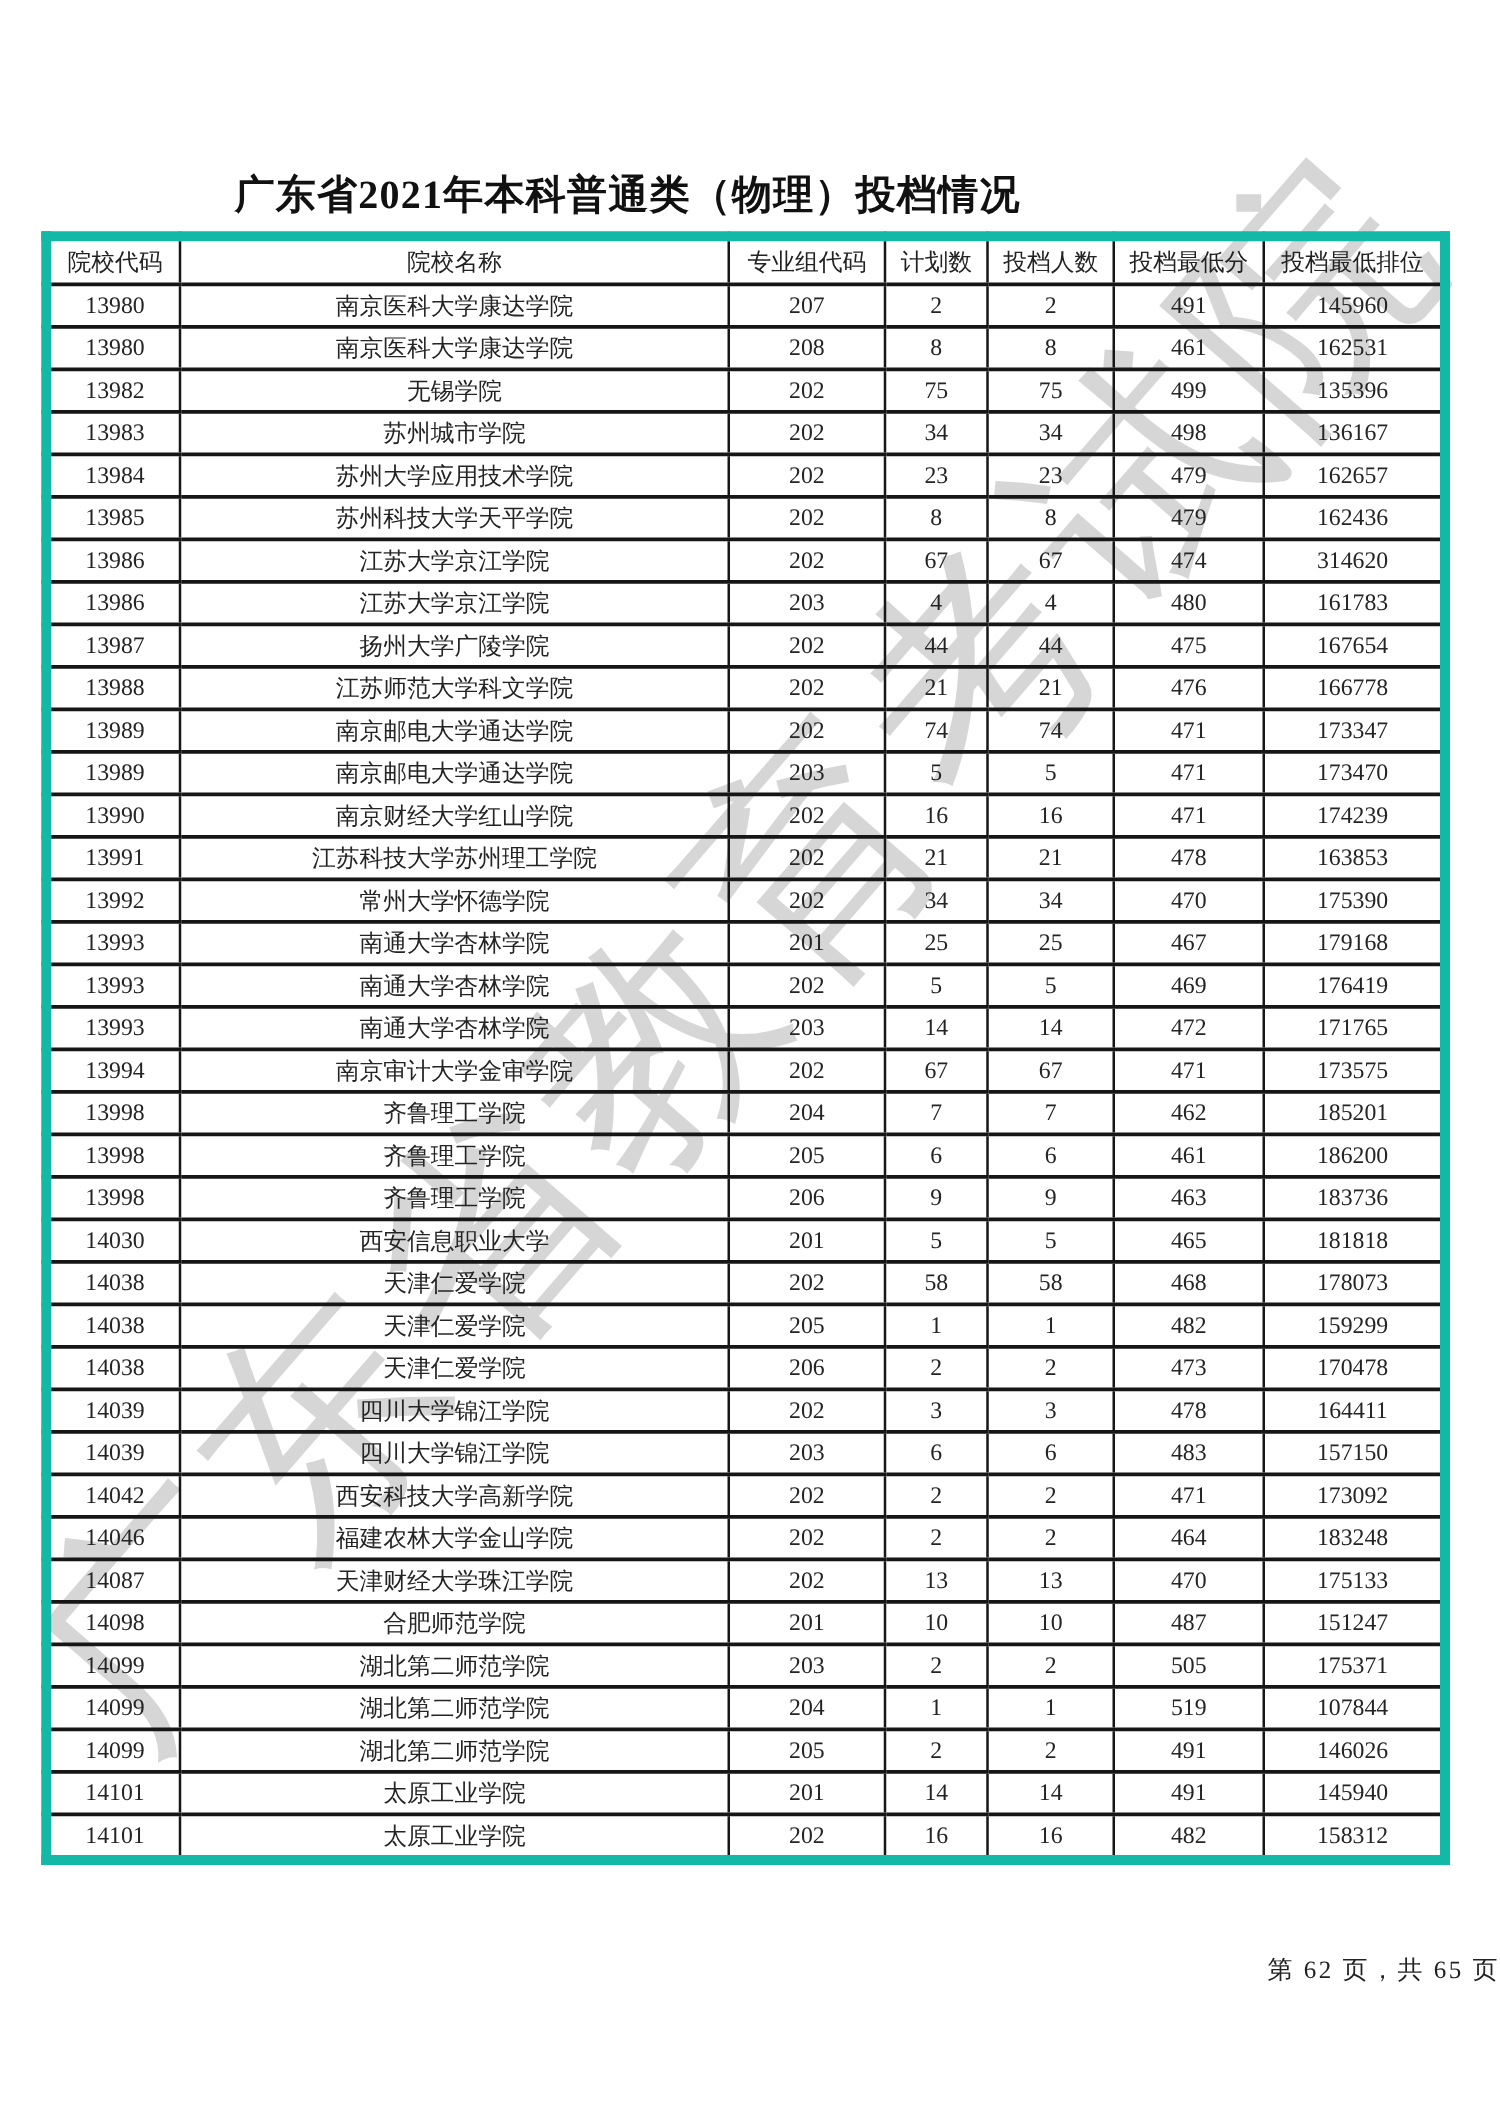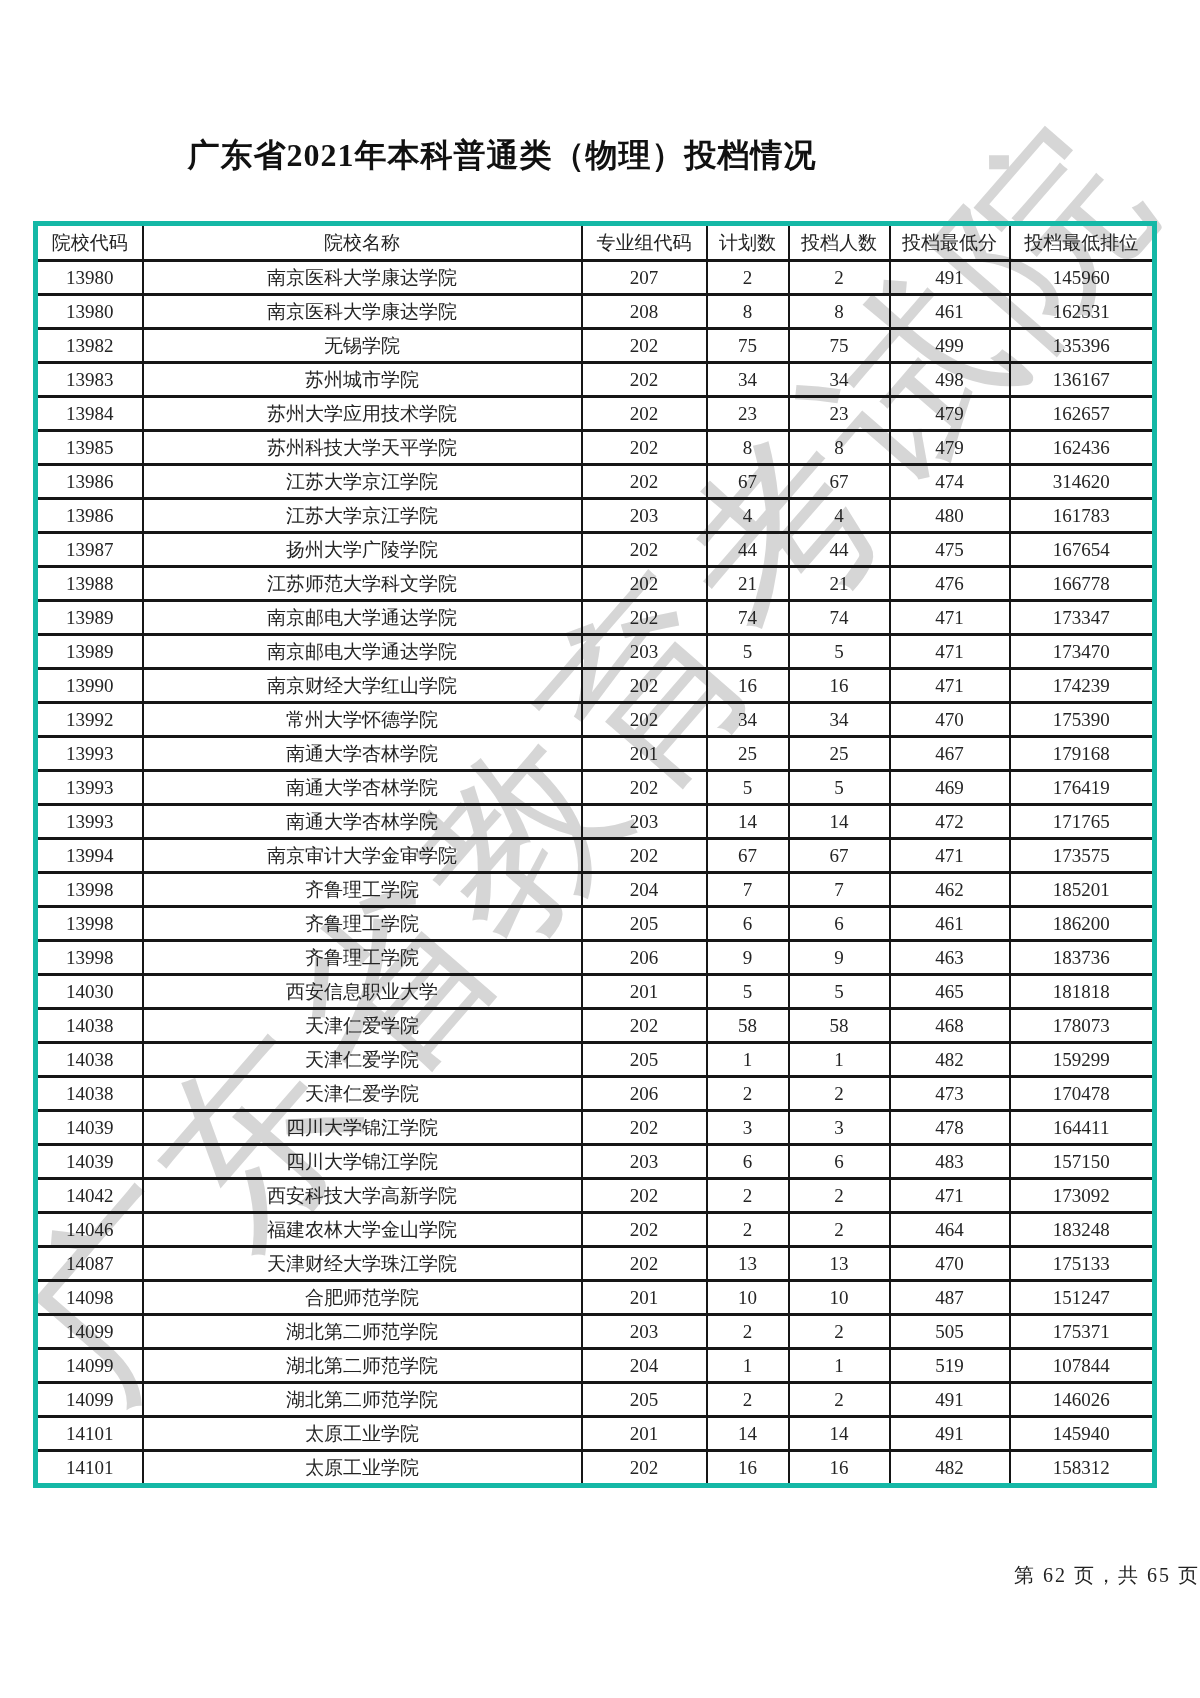--- a/index.html
+++ b/index.html
@@ -71,22 +71,21 @@
     border-right: 2px solid #161616;
     border-top: 3px solid #161616;
     border-bottom: 3px solid #161616;
     padding: 0;
     text-align: center;
     vertical-align: middle;
     overflow: hidden;
     white-space: nowrap;
   }
   table.results {
-    border: 5px solid #14b8a6;
-    margin-top: 36px;
+    border: 8px solid #14b8a6;
   }
   table.results th {
     height: 33px;
     font-size: 19px;
     font-weight: 400;
     color: #222222;
   }
   table.results td {
     height: 31px;
     font-size: 19px;
@@ -247,20 +246,29 @@
         <tr>
           <td>13990</td>
           <td>南京财经大学红山学院</td>
           <td>202</td>
           <td>16</td>
           <td>16</td>
           <td>471</td>
           <td>174239</td>
         </tr>
         <tr>
+          <td>13991</td>
+          <td>江苏科技大学苏州理工学院</td>
+          <td>202</td>
+          <td>21</td>
+          <td>21</td>
+          <td>478</td>
+          <td>163853</td>
+        </tr>
+        <tr>
           <td>13992</td>
           <td>常州大学怀德学院</td>
           <td>202</td>
           <td>34</td>
           <td>34</td>
           <td>470</td>
           <td>175390</td>
         </tr>
         <tr>
           <td>13993</td>

